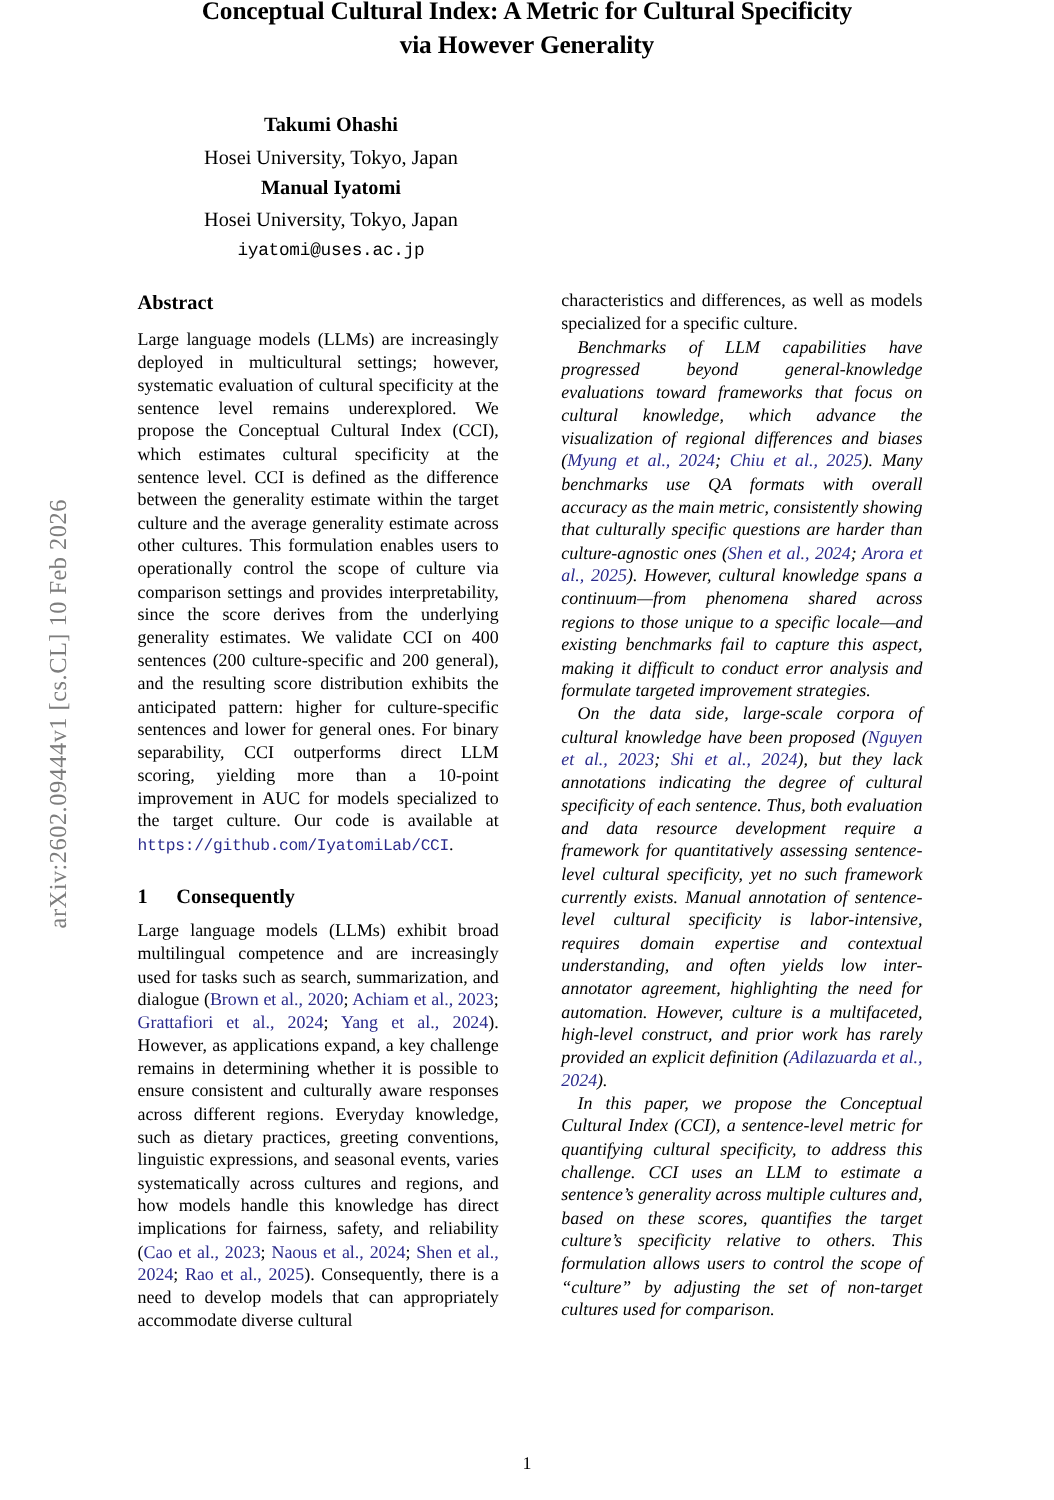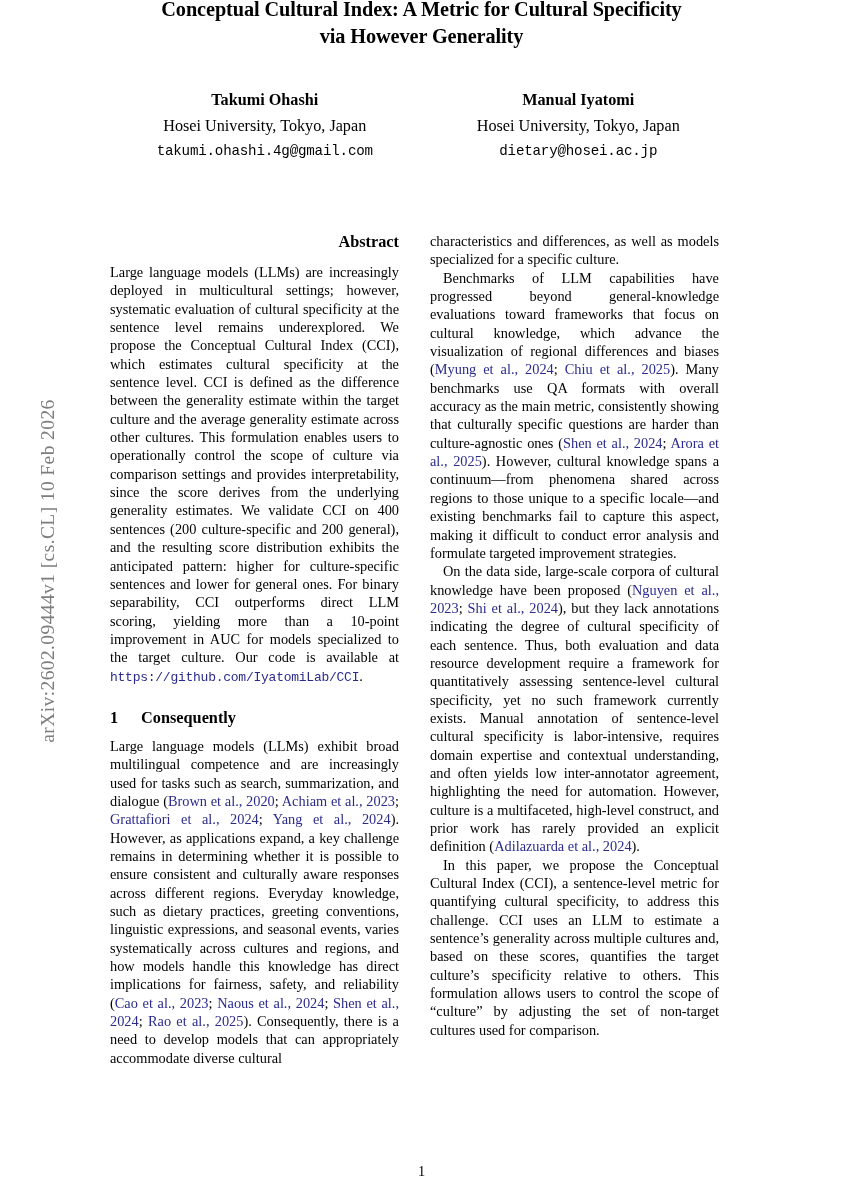--- a/index.html
+++ b/index.html
@@ -54,20 +54,21 @@
     letter-spacing: -0.1px;
   }
   .title-line { display: block; }
 
   .authors {
     position: absolute;
     left: 108px;
     top: 88px;
     width: 627px;
     display: flex;
+    flex-direction: column;
   }
   .author-block {
     width: 50%;
     text-align: center;
     line-height: 24.5px;
   }
   .author-name {
     display: block;
     font-weight: bold;
     font-size: 16.2px;
@@ -92,40 +93,40 @@
     top: 232px;
     width: 626px;
     height: 950px;
   }
   .col {
     position: absolute;
     top: 0;
     width: 289px;
   }
   .col-left  { left: 0px; }
-  .col-right { left: 320px; }
+  .col-right { left: 339px; }
 
   .abstract-heading {
-    text-align: right;
+    text-align: left;
     font-weight: bold;
     font-size: 16.3px;
     margin: 0 0 11px 0;
     line-height: 20px;
   }
 
   p.body {
     margin: 0;
     font-size: 14.35px;
     line-height: 18.35px;
     text-align: justify;
     text-justify: inter-word;
     hyphens: auto;
     -webkit-hyphens: auto;
   }
-  p.body + p.body { text-indent: 13px; }
+  p.body + p.body { text-indent: 13px; font-style: italic; }
   p.abs { text-align: justify; }
 
   .section-heading {
     font-weight: bold;
     font-size: 16.3px;
     line-height: 20px;
     margin: 21px 0 9px 0;
     display: flex;
   }
   .section-heading .secnum {
@@ -160,26 +161,25 @@
 
   <div class="title">
     <span class="title-line">Conceptual Cultural Index: A Metric for Cultural Specificity</span>
     <span class="title-line">via However Generality</span>
   </div>
 
   <div class="authors">
     <div class="author-block">
       <span class="author-name">Takumi Ohashi</span>
       <span class="author-affil">Hosei University, Tokyo, Japan</span>
-      <span class="author-email">takumi.ohashi.4g@gmail.com</span>
     </div>
     <div class="author-block">
       <span class="author-name">Manual Iyatomi</span>
       <span class="author-affil">Hosei University, Tokyo, Japan</span>
-      <span class="author-email">dietary@hosei.ac.jp</span>
+      <span class="author-email">iyatomi@uses.ac.jp</span>
     </div>
   </div>
 
   <div class="columns">
 
     <div class="col col-left">
 
       <div class="abstract-heading">Abstract</div>
 
       <p class="body abs"><span>Large language models (LLMs) are increasingly deployed in multicultural settings; however, systematic evaluation of cultural specificity at the sentence level remains underexplored. We propose the Conceptual Cultural Index (CCI), which estimates cultural specificity at the sentence level. CCI is defined as the difference between the generality estimate within the target culture and the average generality estimate across other cultures. This formulation enables users to operationally control the scope of culture via comparison settings and provides interpretability, since the score derives from the underlying generality estimates. We validate CCI on 400 sentences (200 culture-specific and 200 general), and the resulting score distribution exhibits the anticipated pattern: higher for culture-specific sentences and lower for general ones. For binary separability, CCI outperforms direct LLM scoring, yielding more than a 10-point improvement in AUC for models specialized to the target culture. Our code is available at </span><span class="url">https://github.com/IyatomiLab/CCI</span><span>.</span></p>

